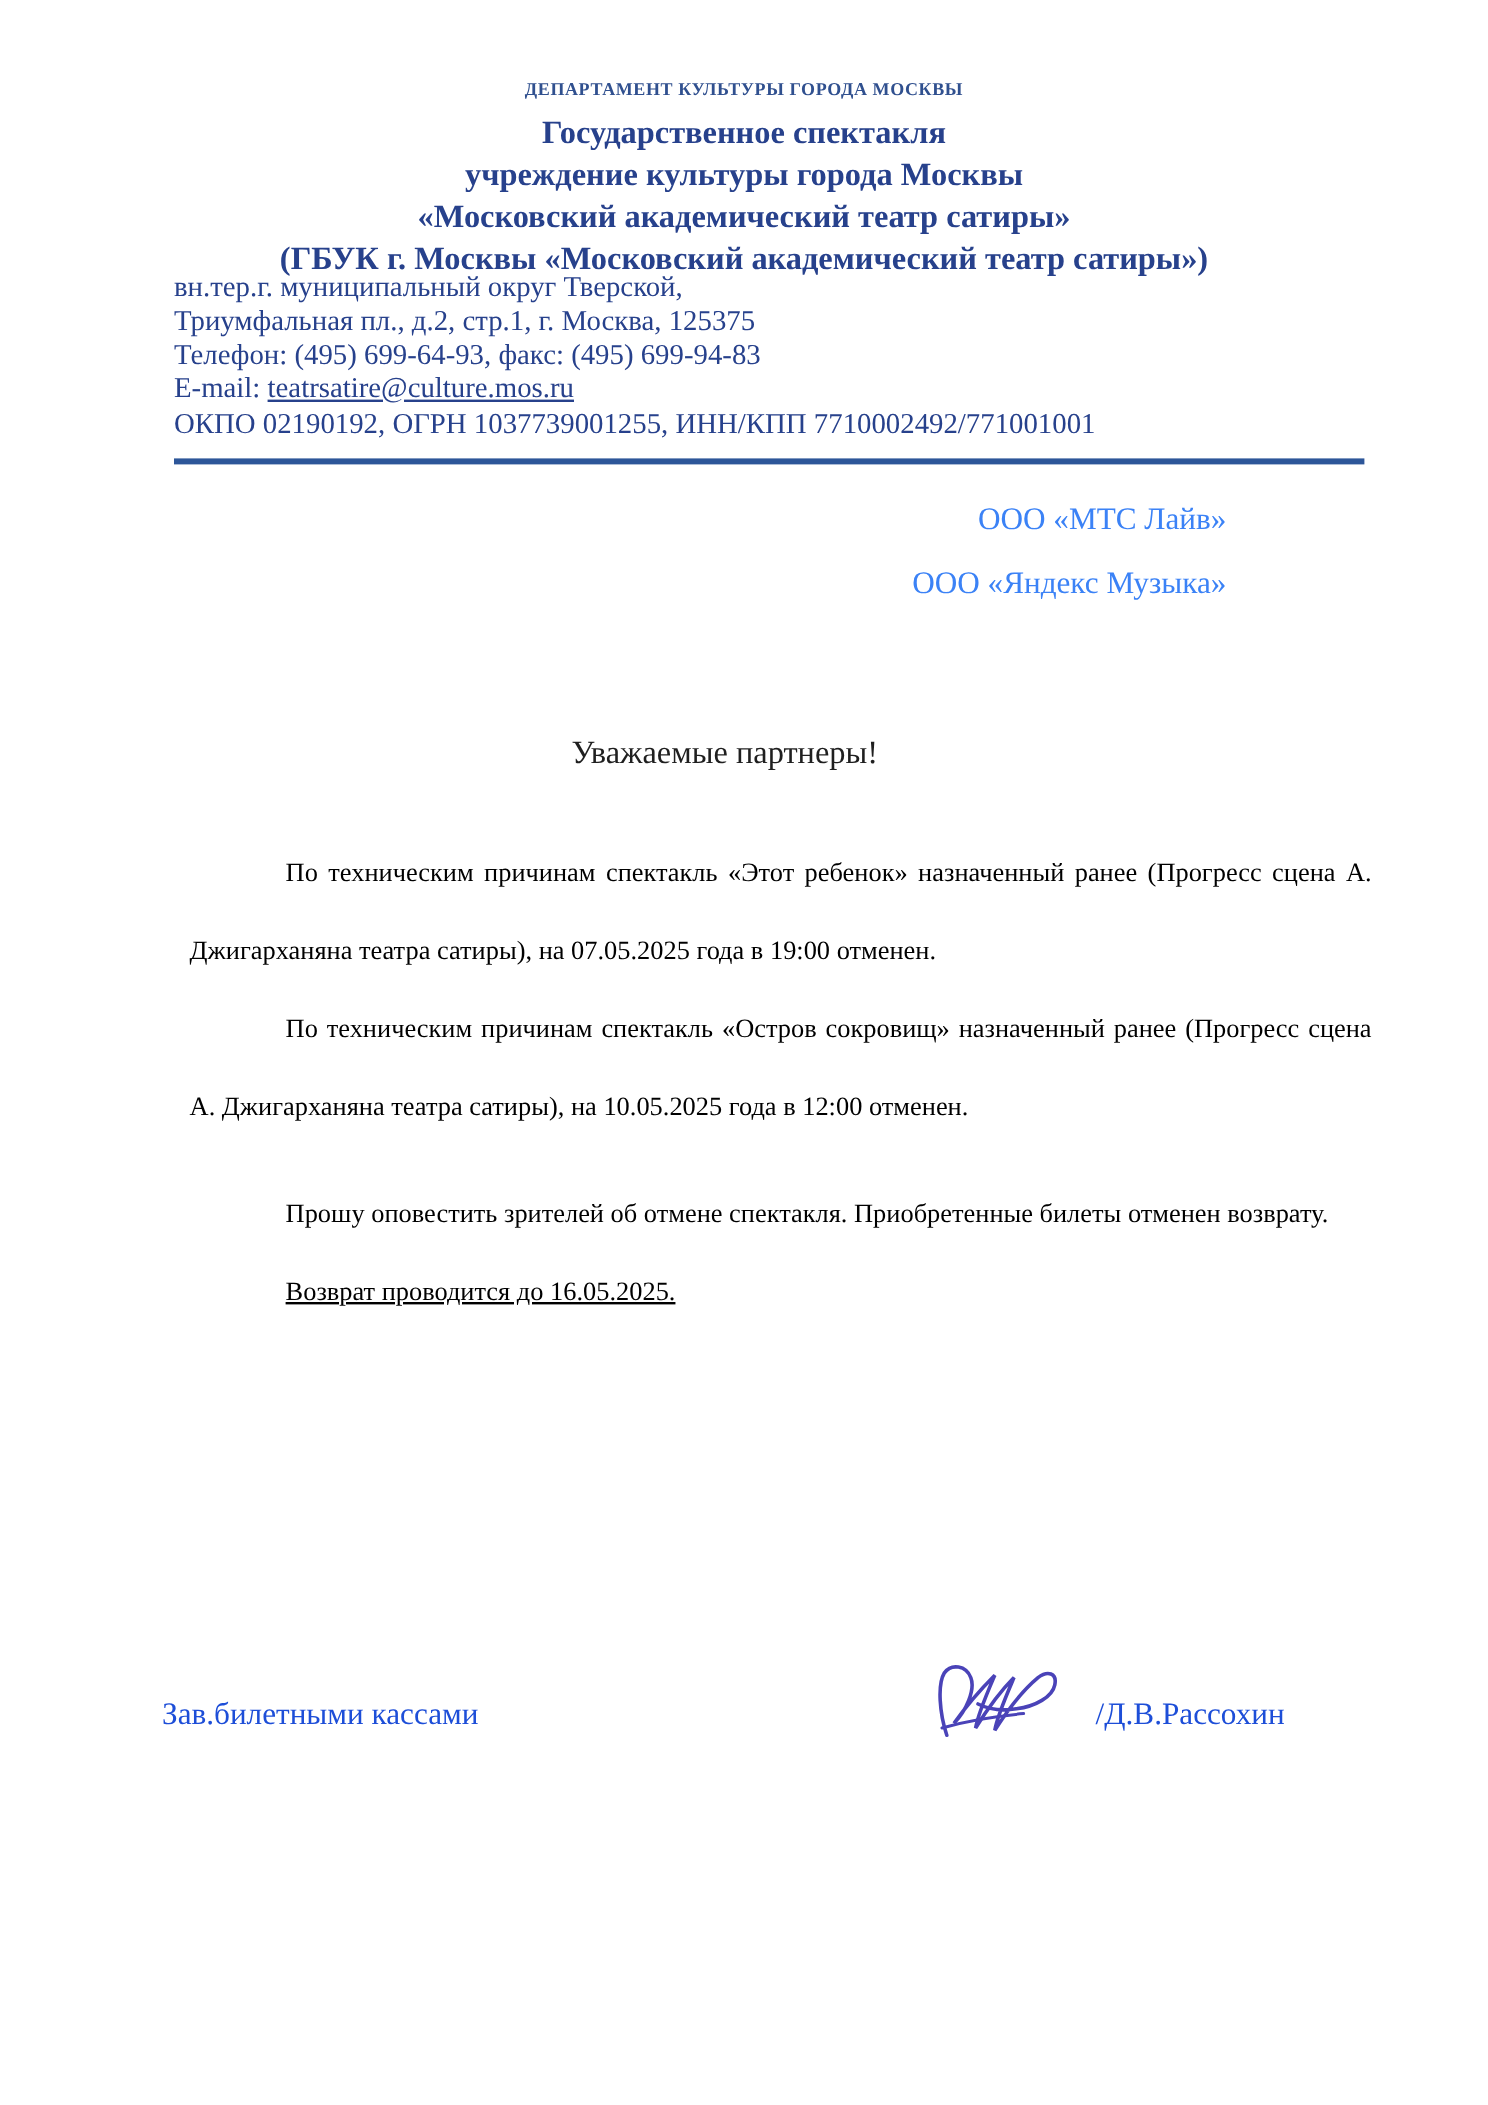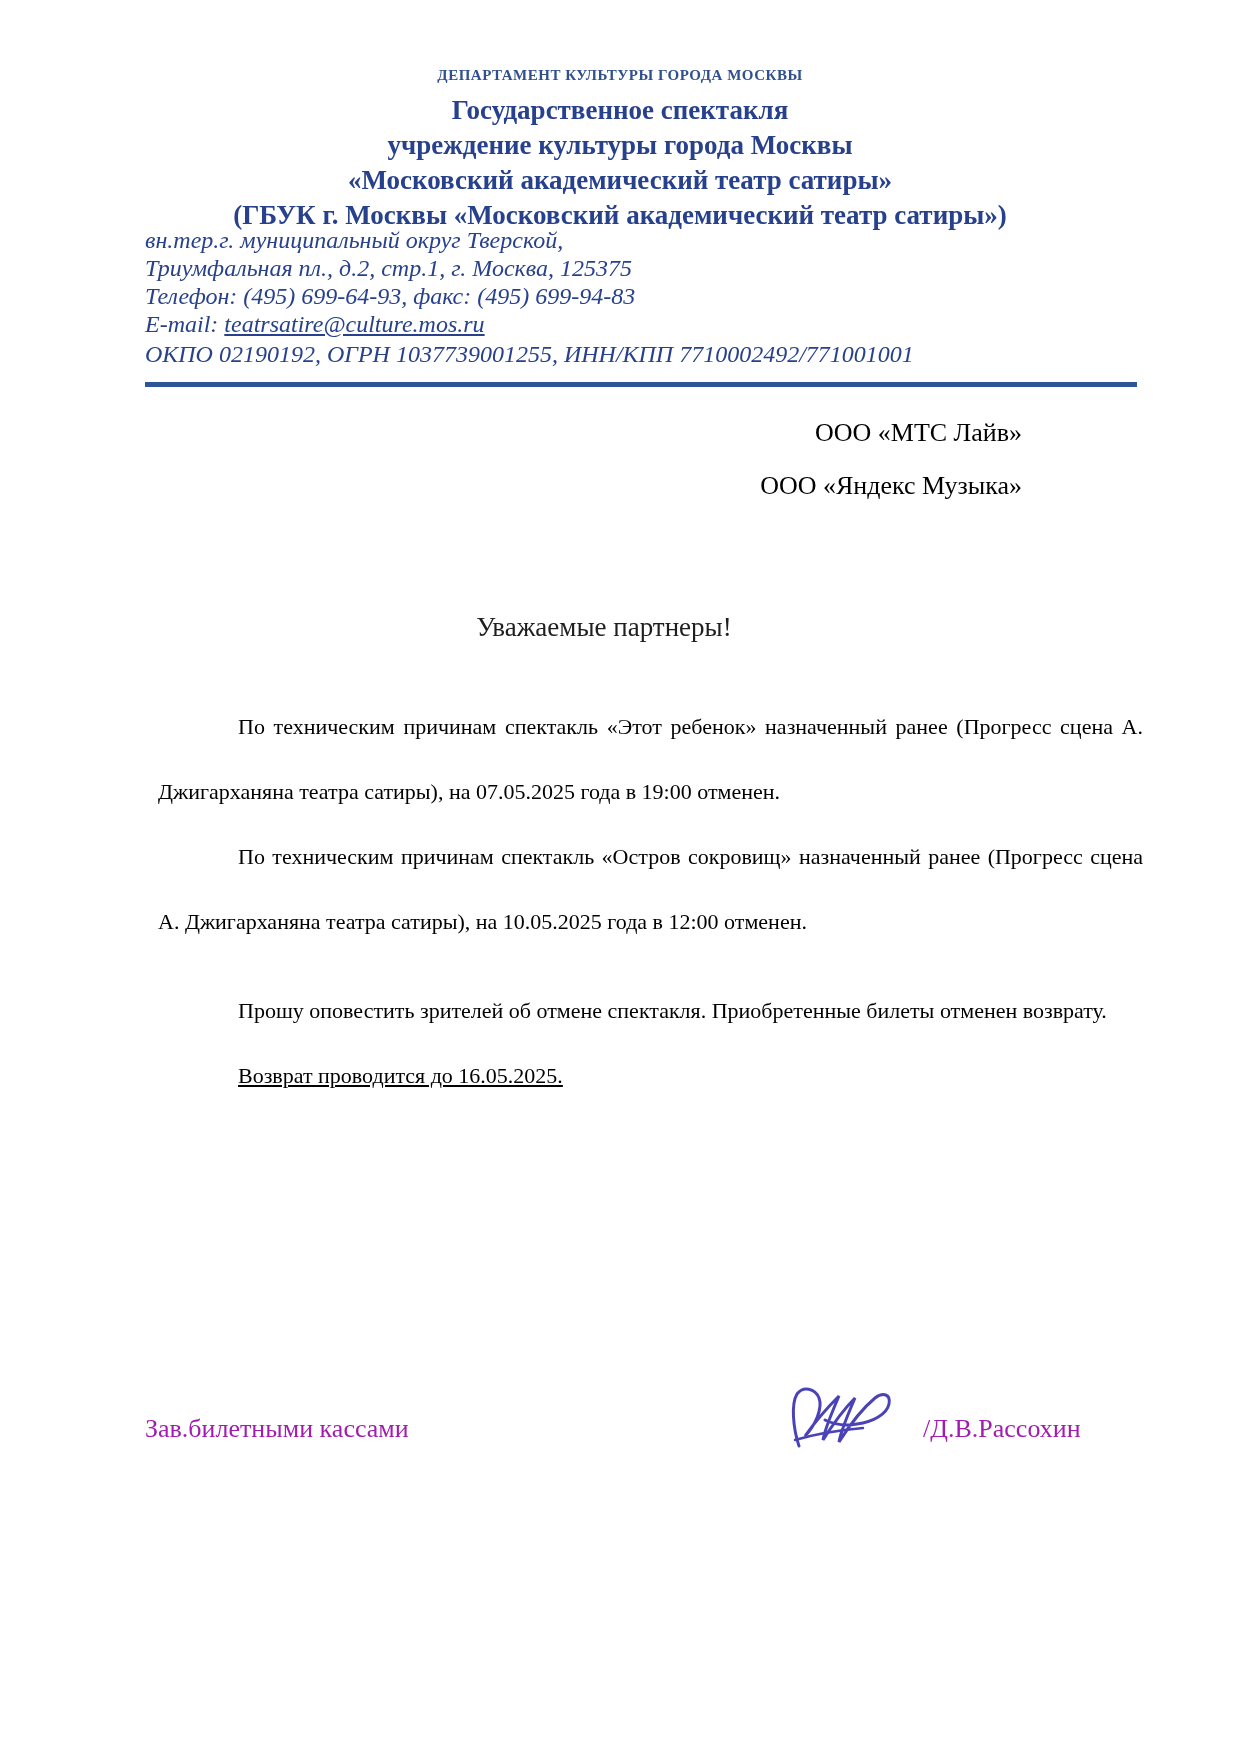--- a/index.html
+++ b/index.html
@@ -32,41 +32,40 @@
     color:#27418c;
   }
   
   .contacts{
     position:absolute;
     top:226px; left:145px;
     color:#27418c;
     font-size:24px;
     line-height:28px;
     text-align:left;
-    font-style:italic;
   }
   .contacts .cline{white-space:nowrap;}
   .email-link{
     color:#27418c;
     text-decoration:underline;
   }
   .registry{margin-top:2px;}
   
   .rule{
     position:absolute;
     top:382px; left:145px;
     width:992px; height:5px;
     background:#2d5699;
   }
   
   .recipients{
     position:absolute;
     top:406px; right:218px;
     text-align:right;
-    color:#000000;
+    color:#3b82f6;
     font-size:26px;
     line-height:53px;
   }
   
   .salutation{
     position:absolute;
     top:612px; left:0; right:60px;
     text-align:center;
     color:#1f1f1f;
     font-size:27px;
@@ -84,23 +83,23 @@
   }
   .body-text p{
     margin:0;
     text-indent:80px;
   }
   .body-text p.gap{margin-top:24px;}
   .body-text p.no-just{text-align:left;text-decoration:underline;}
   
   .sign-row{
     position:absolute;
-    top:1378px; left:145px; right:120px;
+    top:1378px; left:135px; right:120px;
     height:90px;
-    color:#a21caf;
+    color:#1d4ed8;
     font-size:26px;
   }
   .sign-title{
     position:absolute;
     left:0; top:36px;
     white-space:nowrap;
   }
   .sign-scribble{
     position:absolute;
     left:640px; top:0px;

